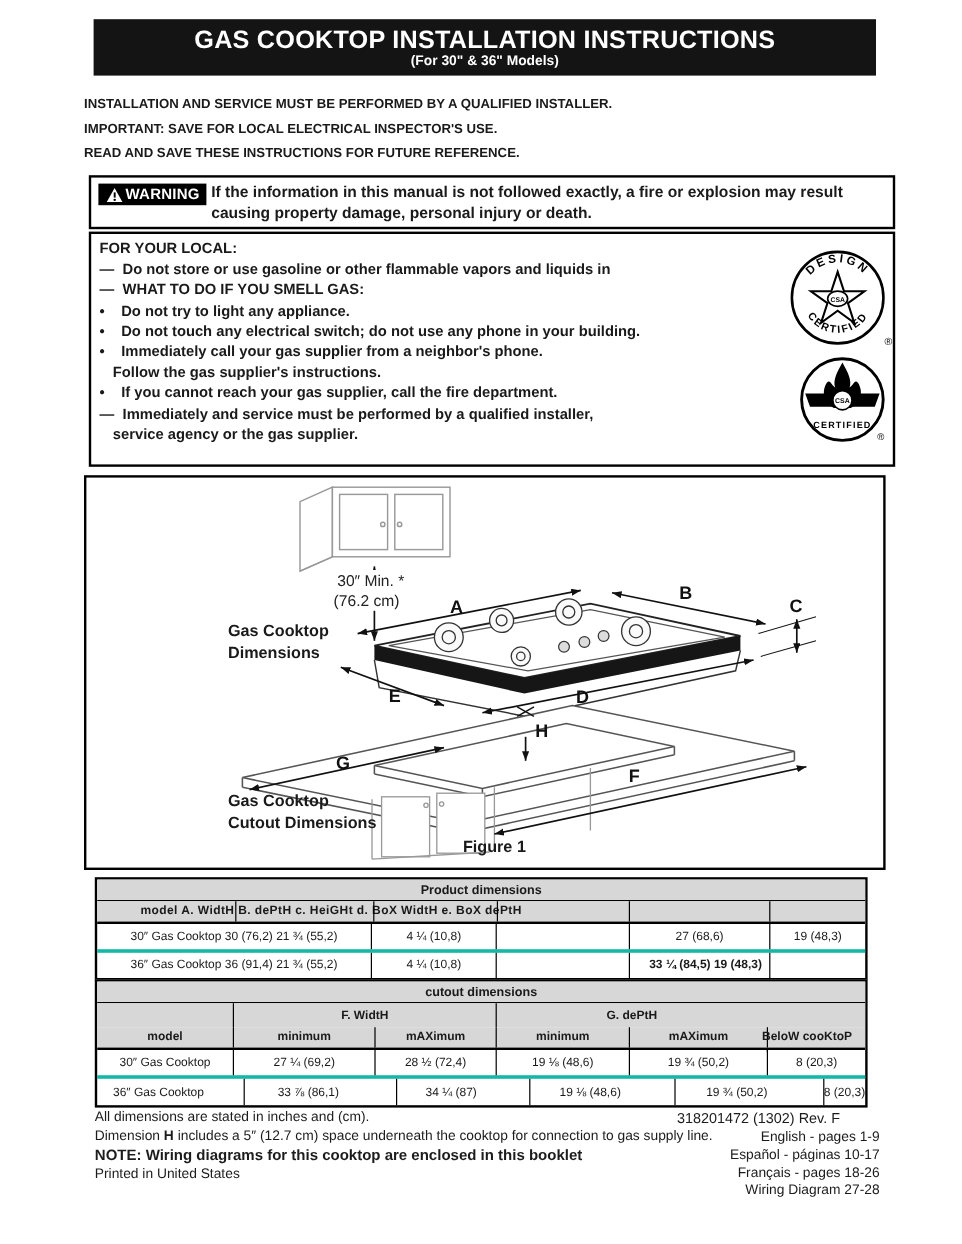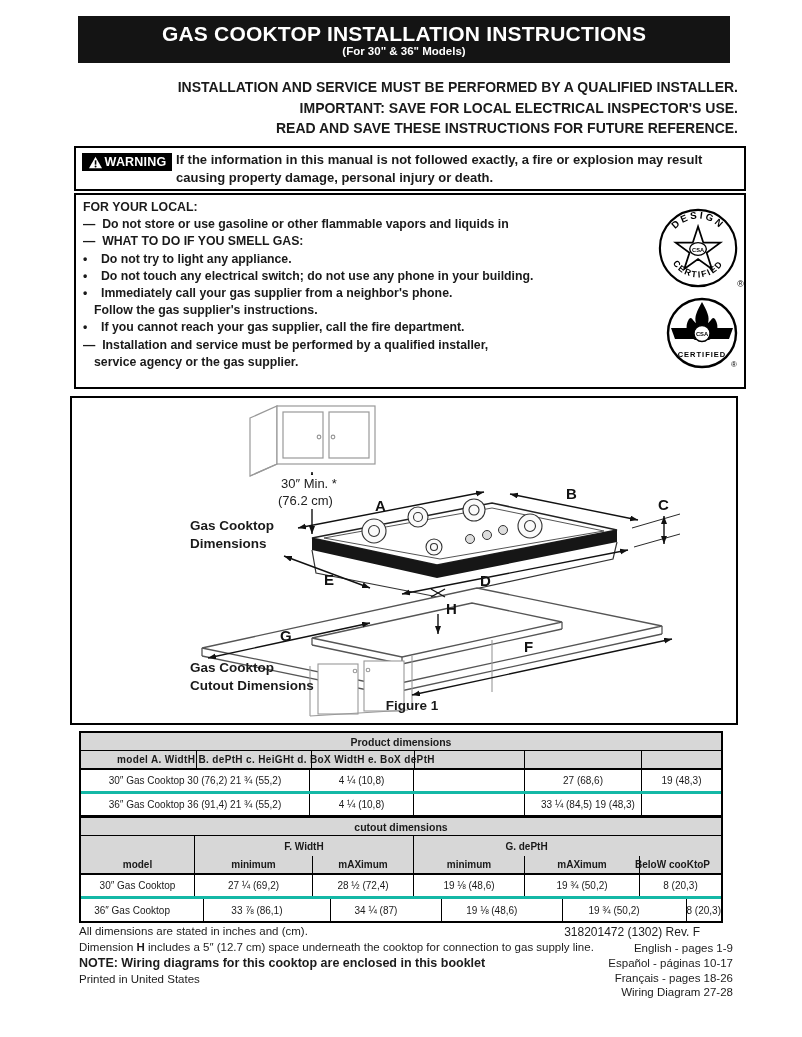--- a/index.html
+++ b/index.html
@@ -5,21 +5,21 @@
   html,body{margin:0;padding:0;background:#fff;}
   .page{position:relative;width:802px;height:1037px;background:#fff;overflow:hidden;
         font-family:"Liberation Sans",sans-serif;color:#1a1a1a;}
   .abs{position:absolute;}
   
   .banner{left:78px;top:16px;width:652px;height:47px;background:#141414;color:#fff;
           display:flex;flex-direction:column;align-items:center;justify-content:center;}
   .banner .t{font-size:21px;font-weight:bold;letter-spacing:.2px;line-height:23px;white-space:nowrap;}
   .banner .s{font-size:11.5px;font-weight:bold;line-height:13px;white-space:nowrap;}
   
-  .notice{left:70px;top:77px;width:668px;text-align:right;font-weight:bold;font-size:14px;line-height:20.5px;}
+  .notice{left:70px;top:77px;width:668px;text-align:left;font-weight:bold;font-size:11px;line-height:20.5px;}
   .notice div{white-space:nowrap;}
   
   .warnbox{left:74px;top:146px;width:668px;height:41px;border:2px solid #000;}
   .warnlabel{position:absolute;left:6px;top:5px;width:90px;height:18px;background:#000;color:#fff;
              display:flex;align-items:center;justify-content:center;gap:2px;
              font-weight:bold;font-size:12.5px;letter-spacing:.2px;}
   .warntext{position:absolute;left:100px;top:3px;font-weight:bold;font-size:13px;line-height:18px;}
   .warntext div{white-space:nowrap;}
   
   .safebox{left:74px;top:193px;width:668px;height:192px;border:2px solid #000;}
@@ -80,21 +80,21 @@
   <div class="abs safebox">
     <div class="s-lines">
       <div class="s-line">FOR YOUR LOCAL:</div>
       <div class="s-line">—  Do not store or use gasoline or other flammable vapors and liquids in</div>
       <div class="s-line">—  WHAT TO DO IF YOU SMELL GAS:</div>
       <div class="s-line">•    Do not try to light any appliance.</div>
       <div class="s-line">•    Do not touch any electrical switch; do not use any phone in your building.</div>
       <div class="s-line">•    Immediately call your gas supplier from a neighbor's phone.</div>
       <div class="s-line s-ind">Follow the gas supplier's instructions.</div>
       <div class="s-line">•    If you cannot reach your gas supplier, call the fire department.</div>
-      <div class="s-line">—  Installation and service must be performed by a qualified installer,</div>
+      <div class="s-line">—  Immediately and service must be performed by a qualified installer,</div>
       <div class="s-line s-ind">service agency or the gas supplier.</div>
     </div>
 
     <div class="logo1">
       <svg width="88" height="88" viewBox="0 0 90 90">
         <circle cx="43" cy="44" r="39" fill="#fff" stroke="#000" stroke-width="2.2"></circle>
         <defs>
           <path id="arcTop" d="M 13,44 A 30,30 0 0 1 73,44" fill="none"></path>
           <path id="arcBot" d="M 13,44 A 30,30 0 0 0 73,44" fill="none"></path>
         </defs>
@@ -255,21 +255,21 @@
       <div class="cell" style="width:228px;">30″ Gas Cooktop 30 (76,2) 21 ¾ (55,2)</div>
       <div class="cell bl" style="width:104px;">4 ¼ (10,8)</div>
       <div class="cell bl" style="width:111px;"></div>
       <div class="cell bl" style="width:117px;">27 (68,6)</div>
       <div class="cell bl" style="flex:1;">19 (48,3)</div>
     </div>
     <div class="trow" style="height:21px;">
       <div class="cell" style="width:228px;">36″ Gas Cooktop 36 (91,4) 21 ¾ (55,2)</div>
       <div class="cell bl" style="width:104px;">4 ¼ (10,8)</div>
       <div class="cell bl" style="width:111px;"></div>
-      <div class="cell bl" style="width:117px;justify-content:flex-start;padding-left:16px;">33 ¼ (84,5) 19 (48,3)</div>
+      <div class="cell bl" style="width:117px;justify-content:flex-start;padding-left:16px;font-weight:bold;">33 ¼ (84,5) 19 (48,3)</div>
       <div class="cell bl" style="flex:1;"></div>
     </div>
   </div>
 
   <div class="abs tbl" style="top:816px;">
     <div class="trow gray t-title">
       <span class="bold">cutout dimensions</span>
     </div>
     <div class="trow gray" style="height:20px;">
       <div class="cell" style="width:113px;"></div>

